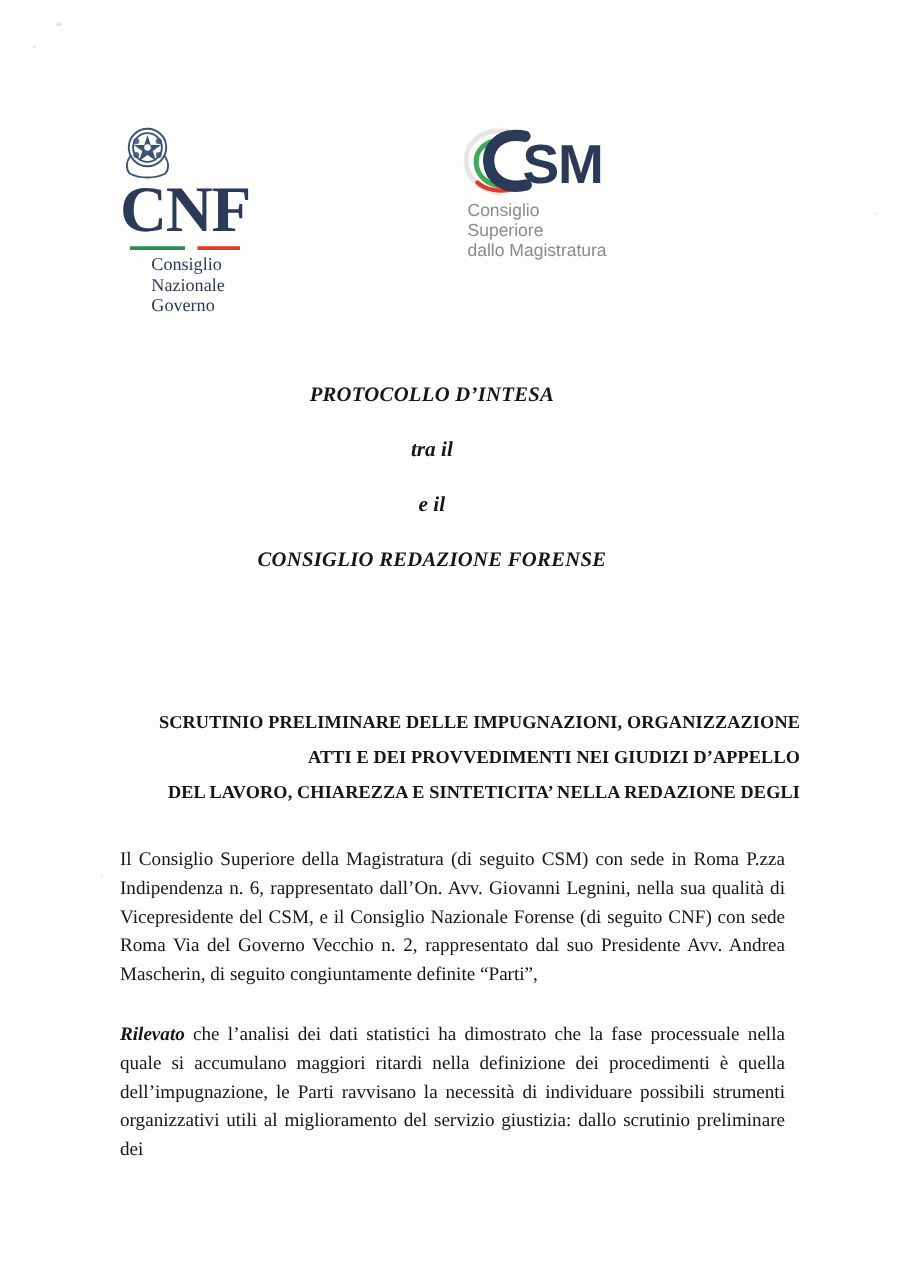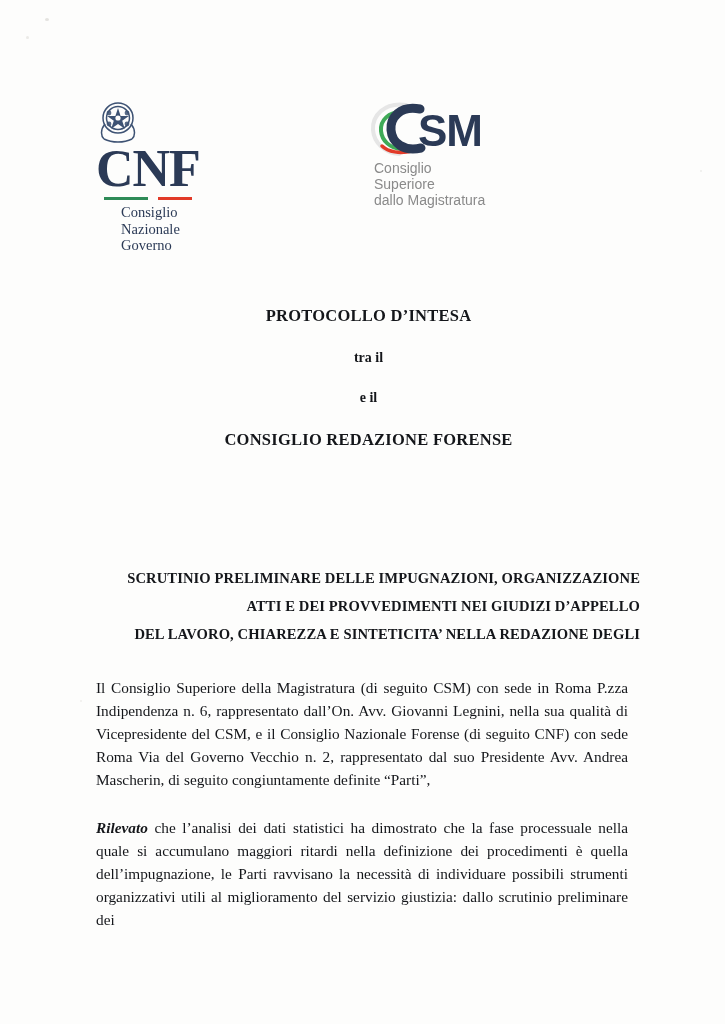--- a/index.html
+++ b/index.html
@@ -101,33 +101,34 @@
     font-size: 14px;
     line-height: 16px;
     color: #8a8a8a;
     margin-left: 6px;
     white-space: nowrap;
   }
 
   
   .title-block {
     position: absolute;
-    left: 68px;
+    left: 45px;
     top: 306px;
     width: 601px;
     text-align: center;
+    font-style: italic;
   }
   .title-line {
     font-weight: bold;
     font-size: 16.5px;
     letter-spacing: .25px;
     margin: 0 0 24px 0;
   }
   .title-line.small {
-    font-size: 14px;
+    font-size: 17px;
     letter-spacing: 0;
   }
   .title-line.last { margin-bottom: 0; }
 
   
   .subtitle-block {
     position: absolute;
     left: 85px;
     top: 564px;
     width: 555px;

